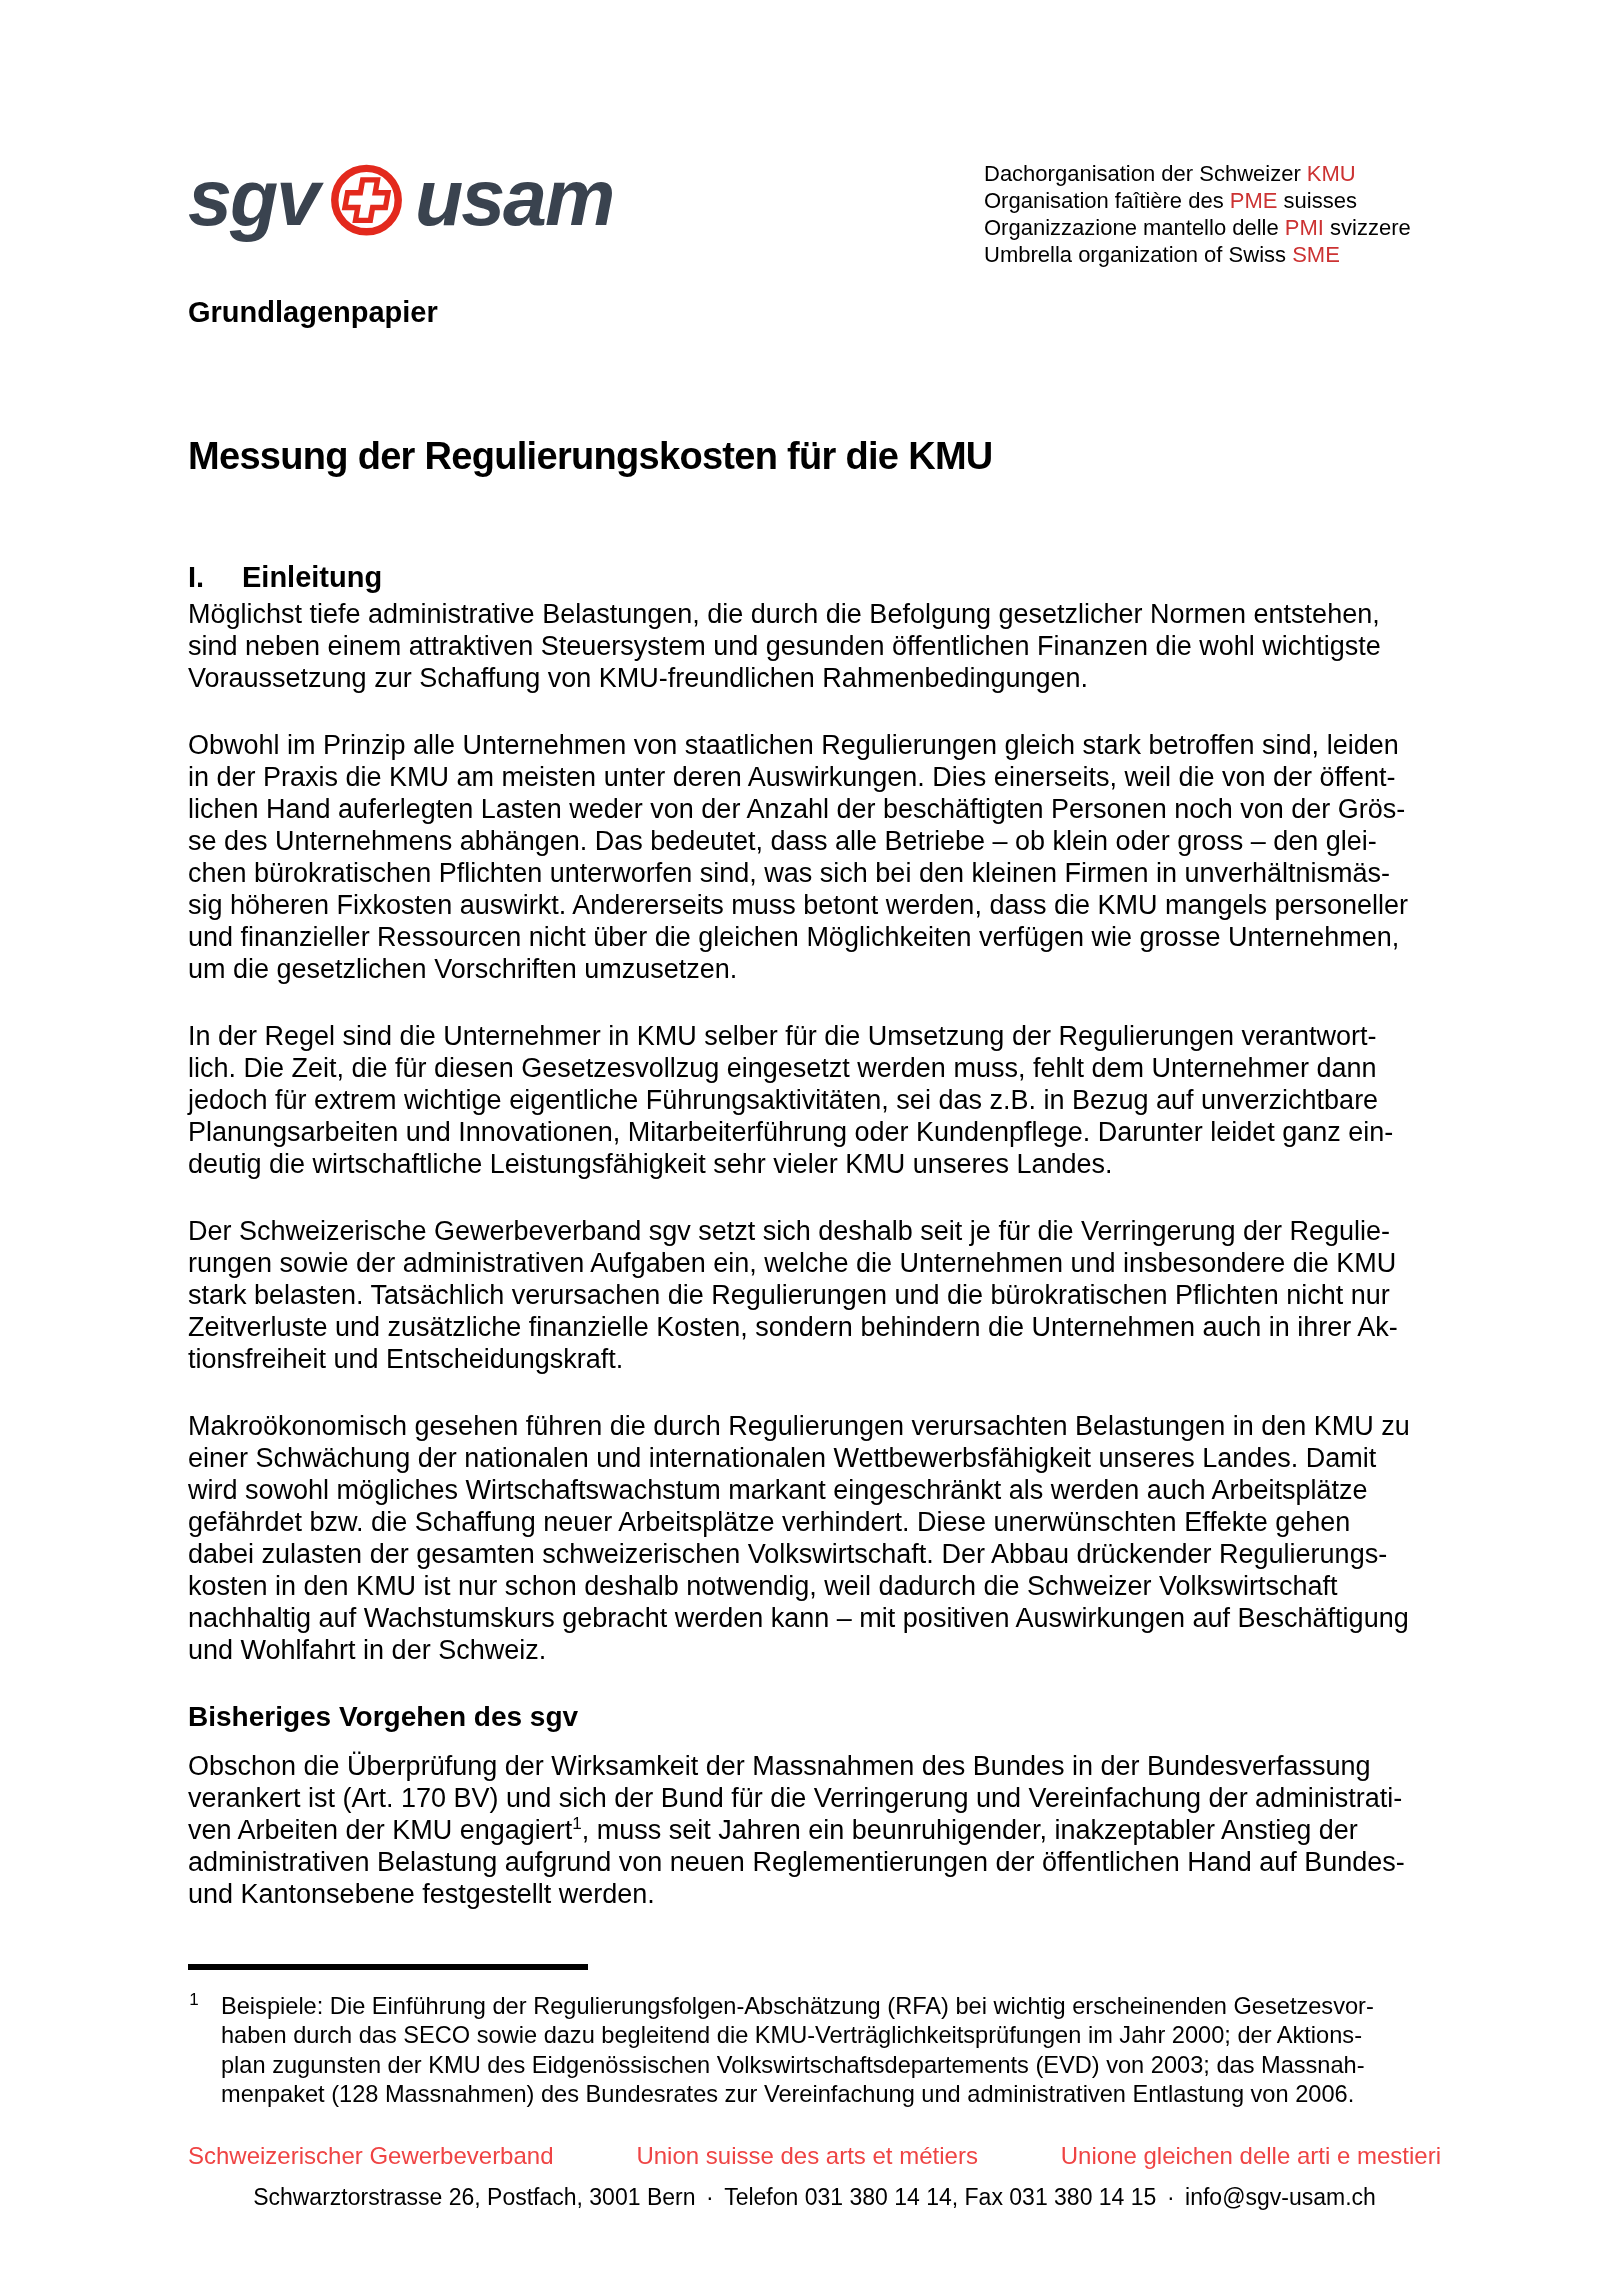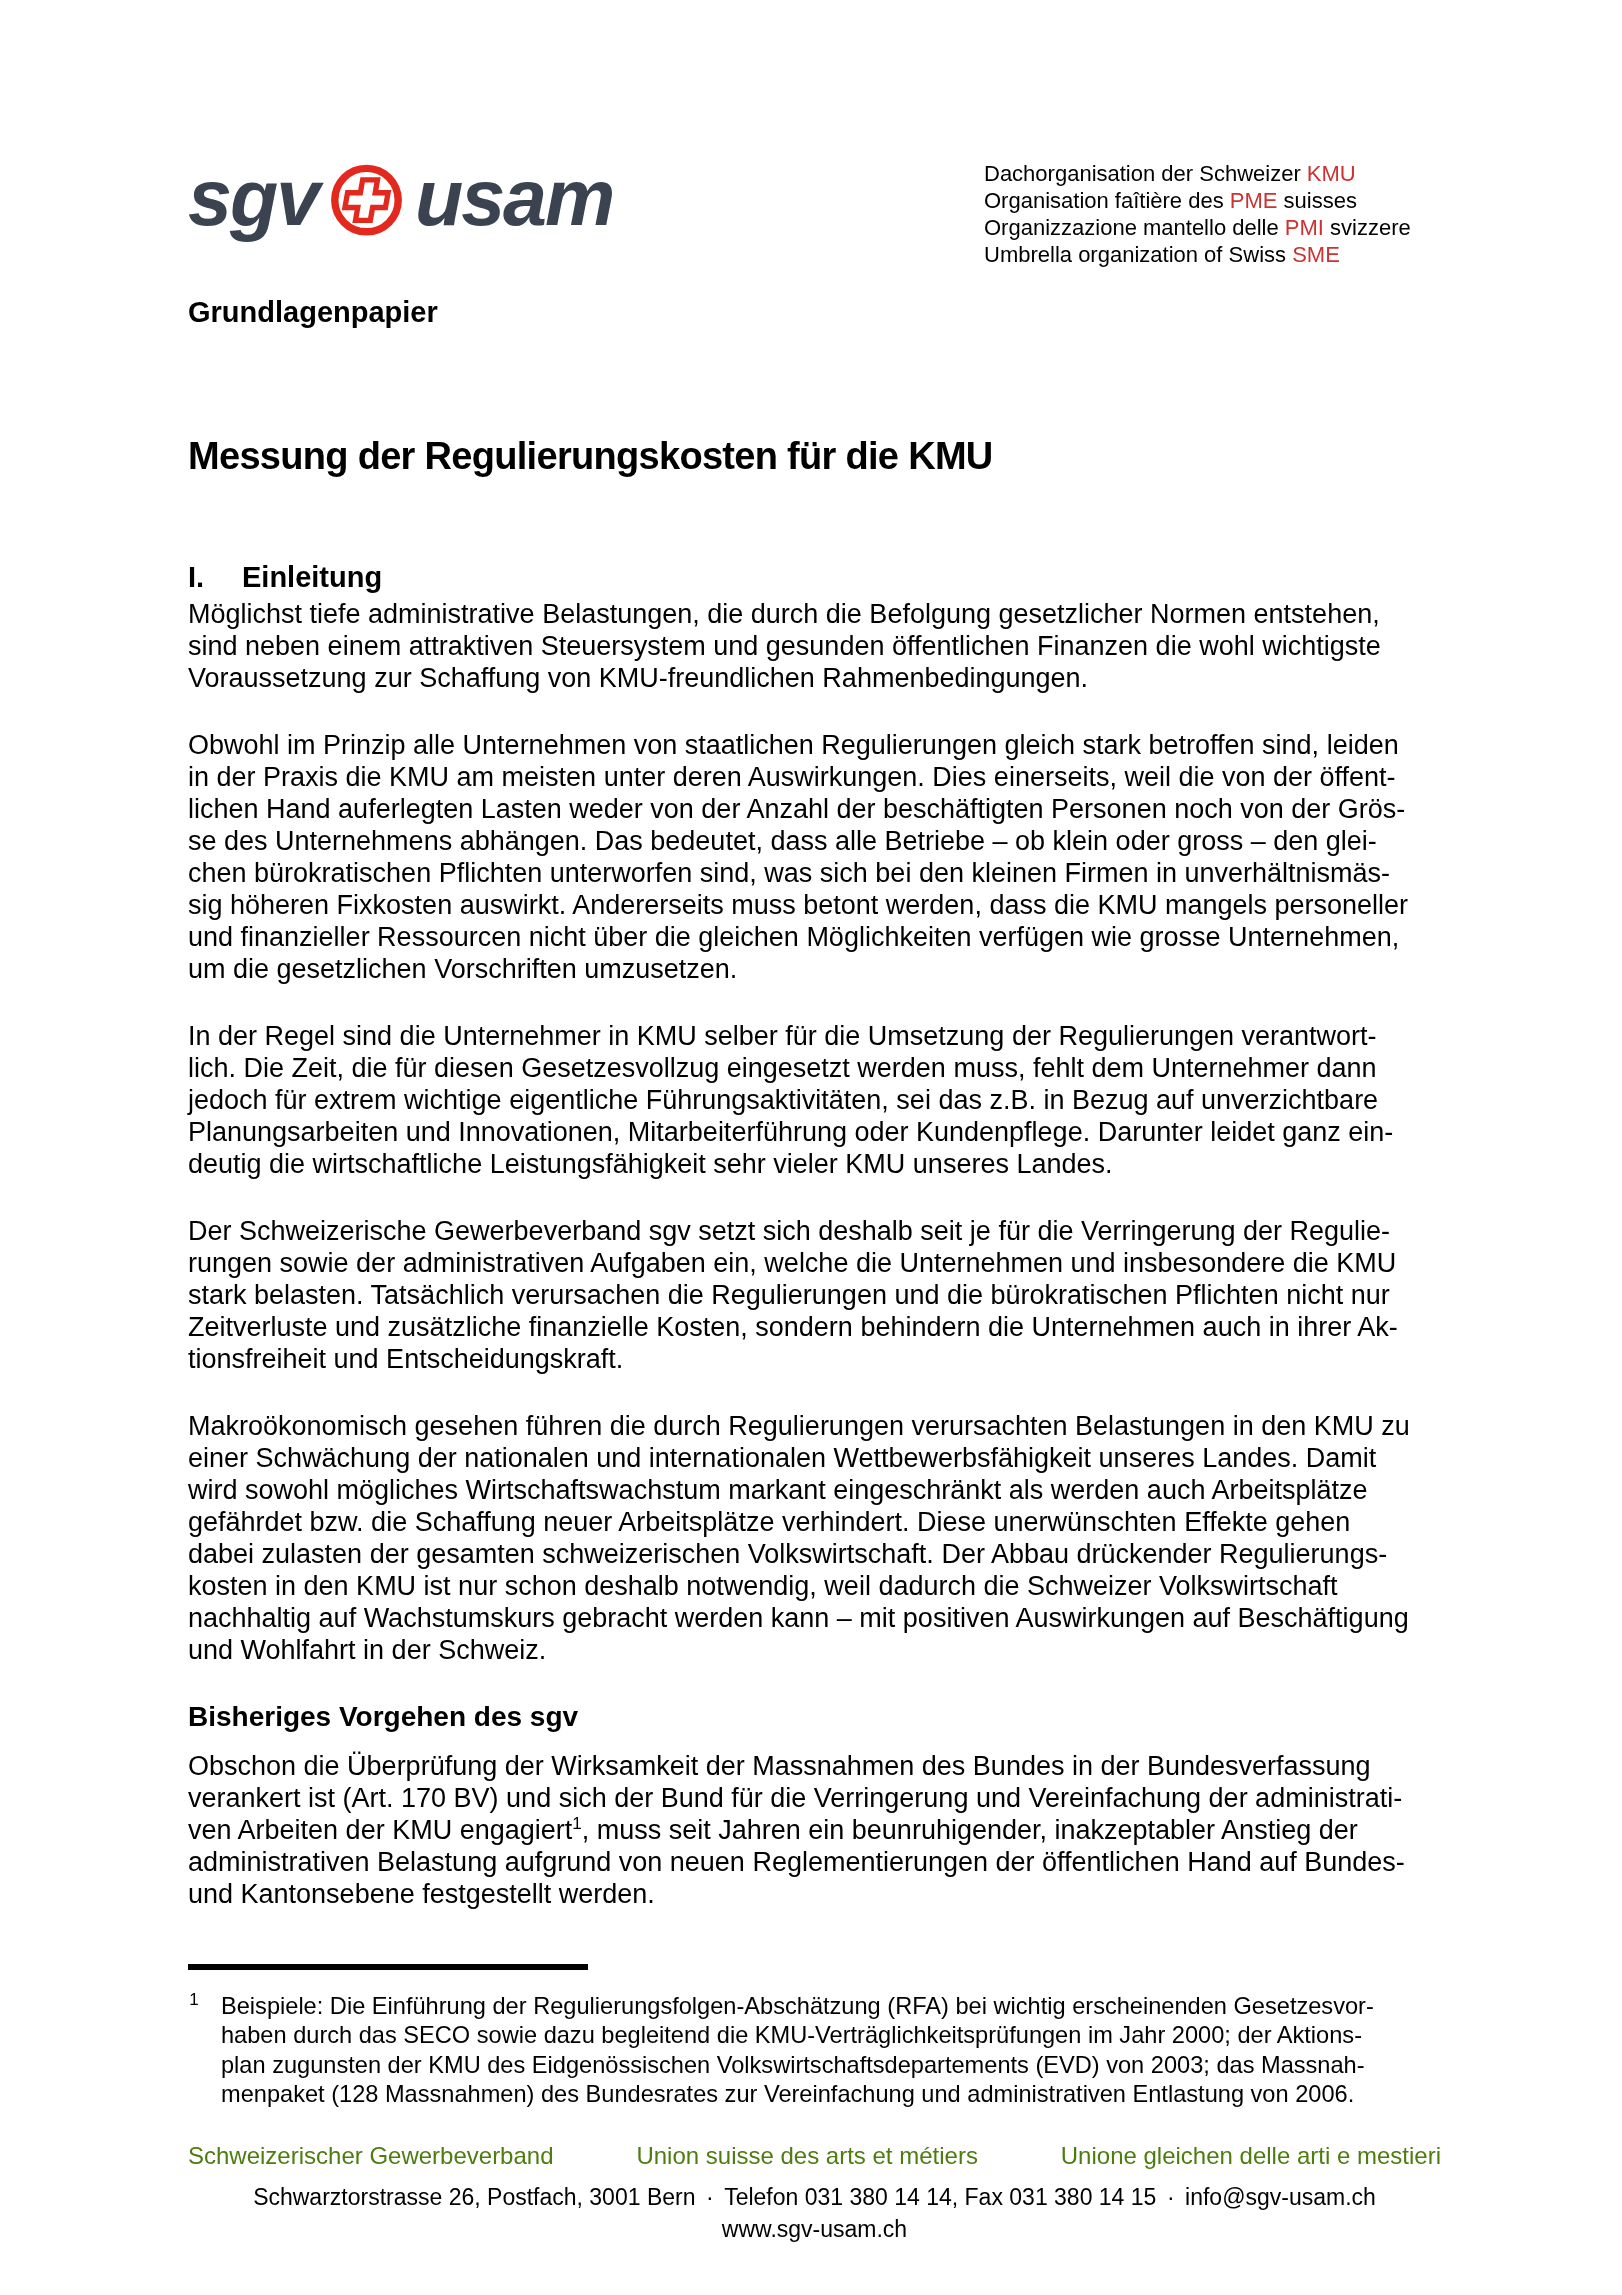--- a/index.html
+++ b/index.html
@@ -103,21 +103,21 @@
     left: 1.3px;
     top: -6.5px;
     font-size: 17px;
   }
 
   
   .footer { position: absolute; left: 188px; top: 2141px; width: 1253px; }
   .footer-orgs {
     display: flex;
     justify-content: space-between;
-    color: #4d7c0f;
+    color: #ef4444;
     font-size: 24px;
     line-height: 29px;
   }
   .footer-address {
     text-align: center;
     font-size: 23px;
     line-height: 27.5px;
     margin-top: 14.4px;
   }
   .footer-web {
@@ -204,17 +204,16 @@
 menpaket (128 Massnahmen) des Bundesrates zur Vereinfachung und administrativen Entlastung von 2006.</span></div>
   </div>
 
   <div class="footer">
     <div class="footer-orgs">
       <span>Schweizerischer Gewerbeverband</span>
       <span>Union suisse des arts et métiers</span>
       <span>Unione gleichen delle arti e mestieri</span>
     </div>
     <div class="footer-address"><span>Schwarztorstrasse 26, Postfach, 3001 Bern</span><span class="sep">·</span><span>Telefon 031 380 14 14, Fax 031 380 14 15</span><span class="sep">·</span><span>info@sgv-usam.ch</span></div>
-    <div class="footer-web">www.sgv-usam.ch</div>
   </div>
 
 </div>
 
 
 </body></html>

